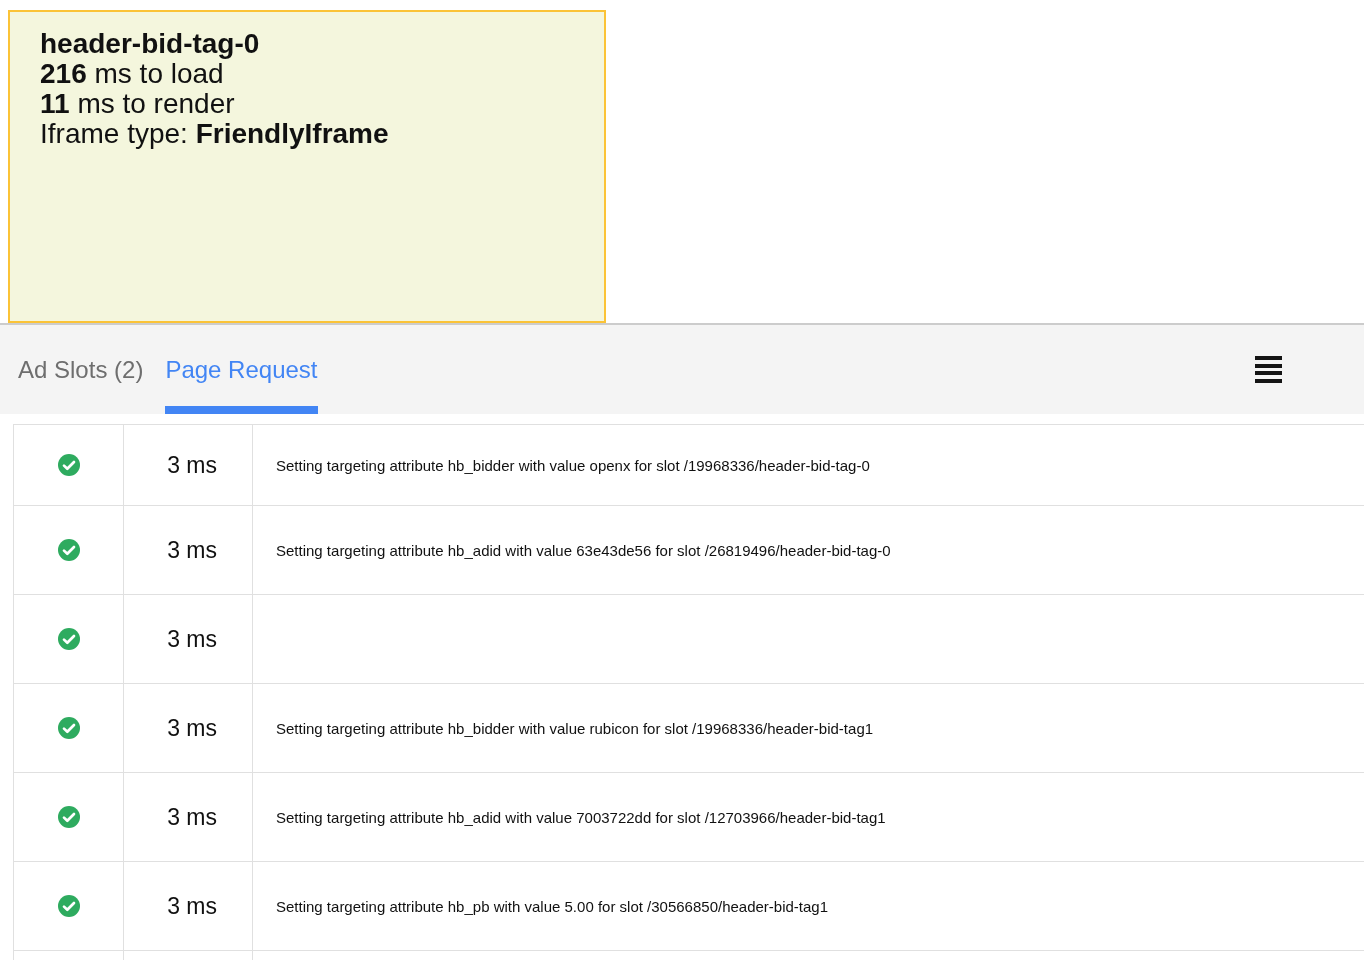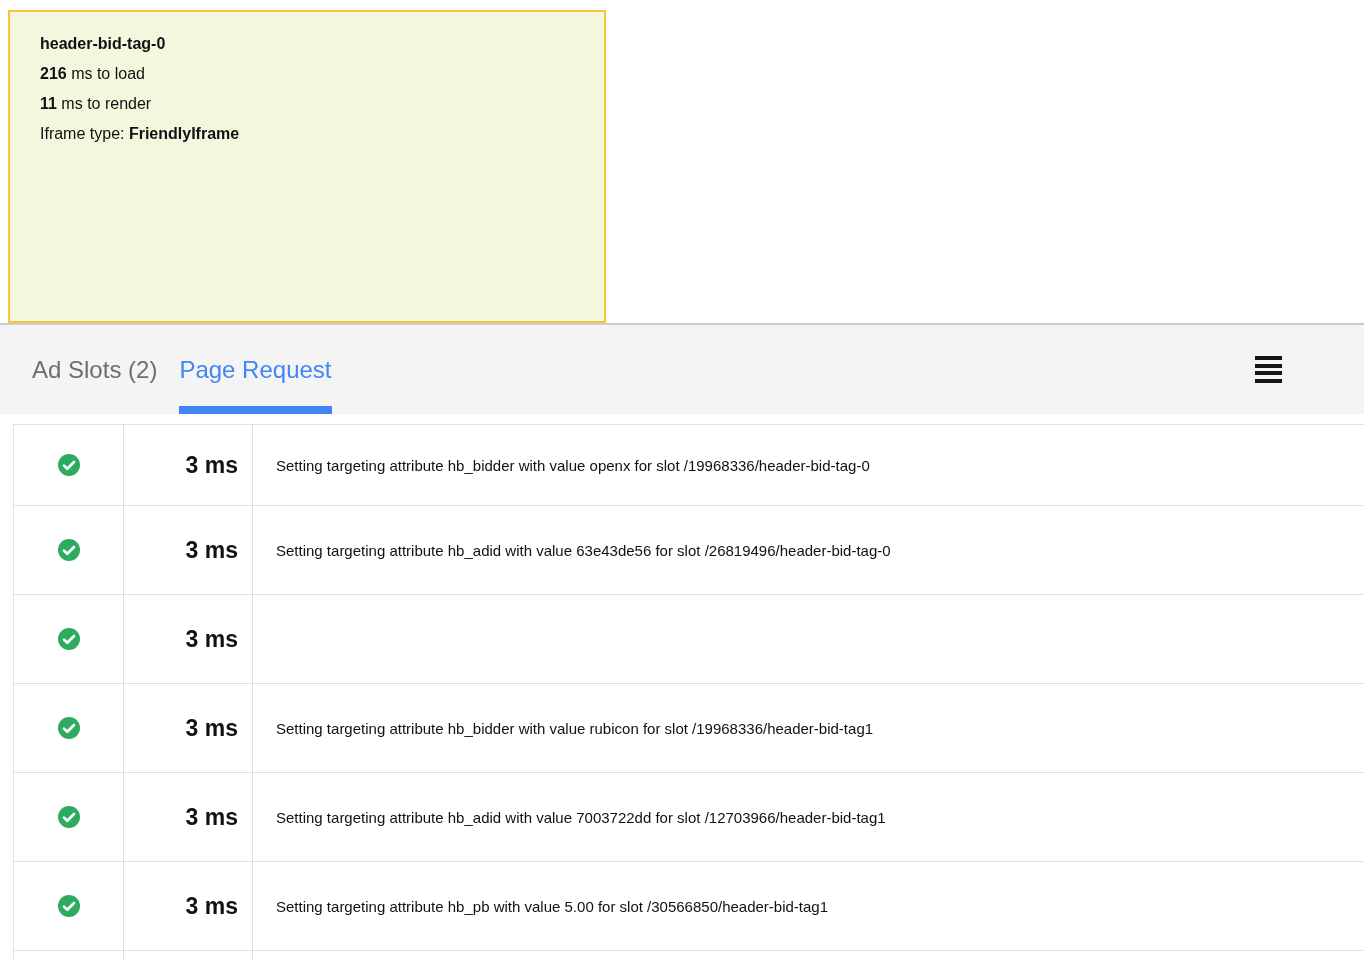--- a/index.html
+++ b/index.html
@@ -25,21 +25,21 @@
   }
 
   
   .info-box {
     position: absolute;
     left: 8px; top: 10px;
     width: 598px; height: 313px;
     background: var(--box-bg);
     border: 2px solid var(--box-border);
     padding: 17px 30px 0 30px;
-    font-size: 16px;
+    font-size: 28px;
     line-height: 30px;
   }
   .info-box .line { white-space: pre-wrap; }
   .info-box b { font-weight: bold; }
 
   
   .top-divider {
     position: absolute;
     left: 0; top: 323px;
     width: 1364px; height: 2px;
@@ -56,21 +56,21 @@
     align-items: stretch;
   }
   .tab {
     display: flex;
     align-items: center;
     font-size: 24px;
     position: relative;
     cursor: pointer;
   }
   .tab-inactive {
-    margin-left: 32px;
+    margin-left: 18px;
     color: var(--tab-inactive);
     text-align: center;
   }
   .tab-active {
     margin-left: 22px;
     color: var(--accent-blue);
   }
   .tab-underline {
     position: absolute;
     left: 0; right: 0; bottom: 0;
@@ -110,24 +110,23 @@
   .row.partial { height: 9px; border-bottom: none; }
   .cell { display: flex; align-items: center; }
   .cell-status {
     width: 110px;
     justify-content: center;
     border-right: 1px solid var(--table-border);
   }
   .cell-time {
     width: 129px;
     justify-content: flex-end;
-    padding-right: 14px;
+    padding-right: 35px;
     border-right: 1px solid var(--table-border);
     font-size: 23px;
-    font-weight: bold;
   }
   .cell-msg {
     flex: 1;
     padding-left: 23px;
     font-size: 15px;
     white-space: nowrap;
     overflow: hidden;
   }
   .check-icon { width: 24px; height: 24px; display: block; }
 </style>

